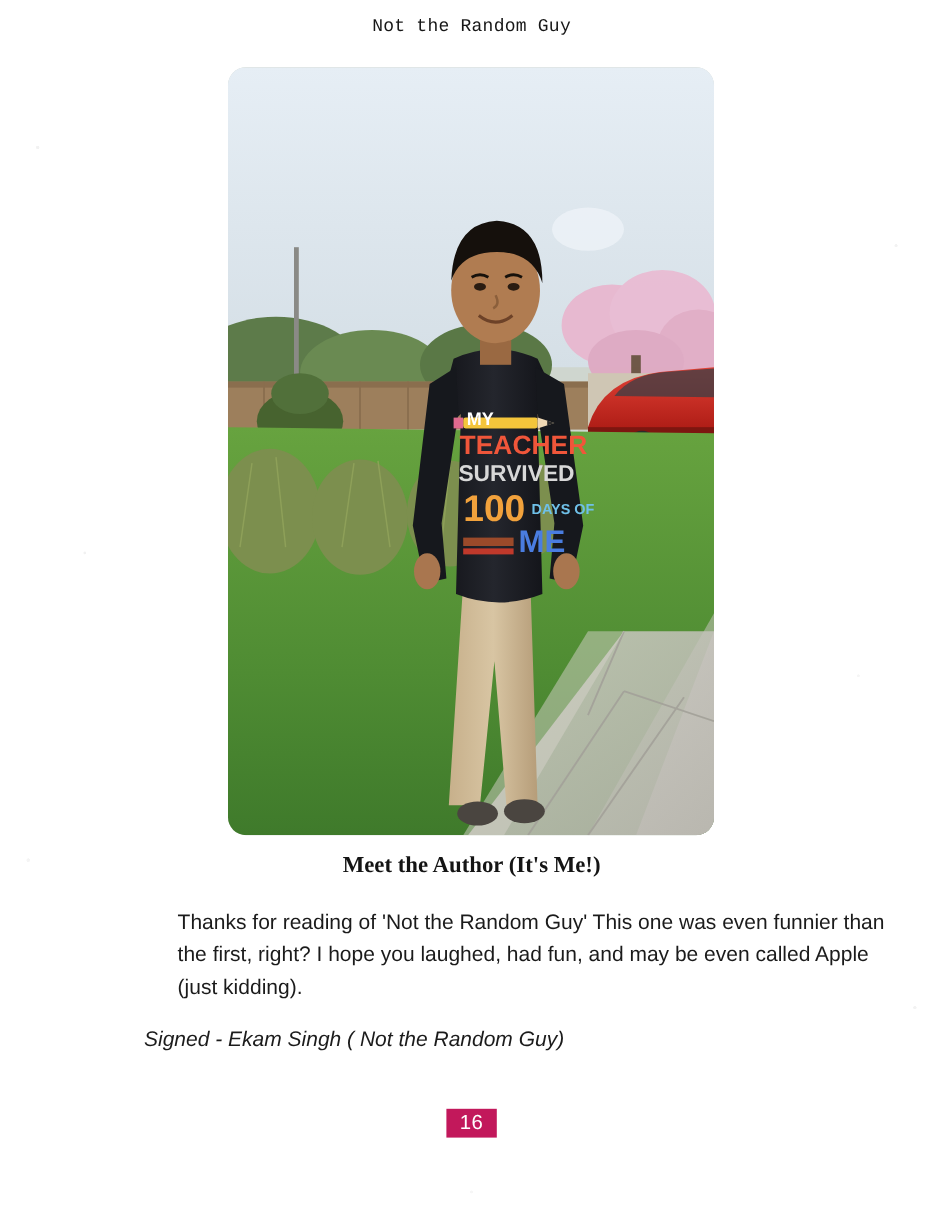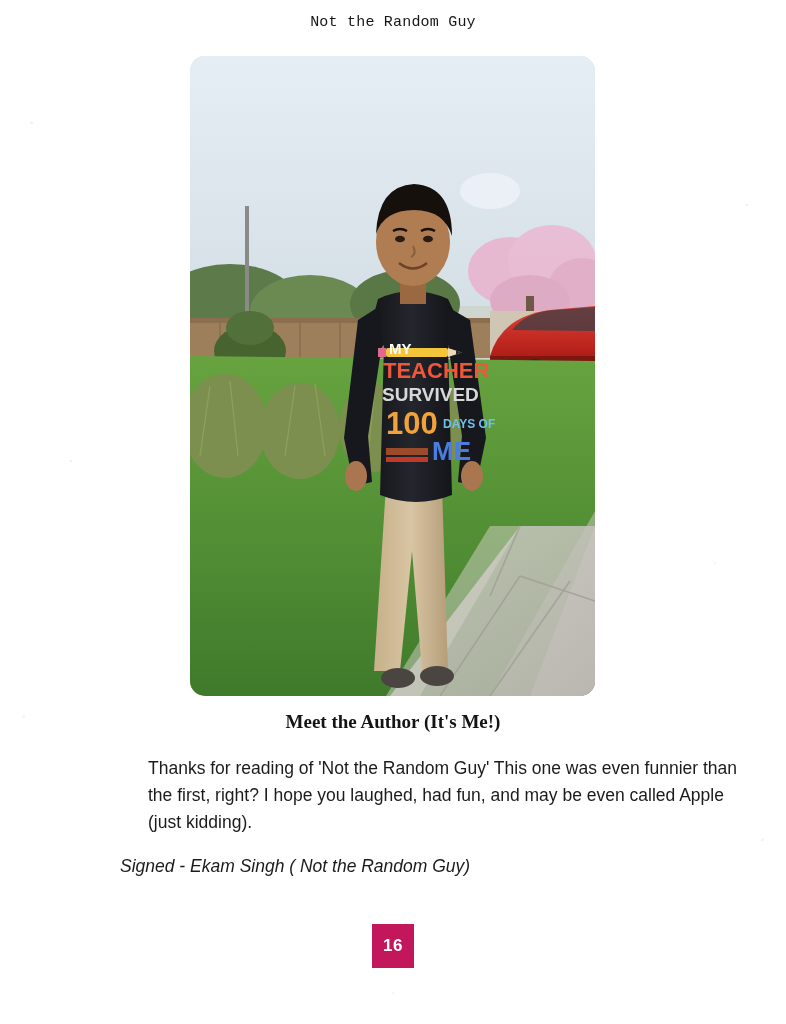--- a/index.html
+++ b/index.html
@@ -89,25 +89,25 @@
     font-style: italic;
   }
 
   
   .page-badge {
     position: absolute;
     left: 50%;
     transform: translateX(-50%);
     top: 924px;
     width: 42px;
-    height: 44px;
+    height: 24px;
     background: #c2185b;
     color: #ffffff;
     font-size: 17px;
-    font-weight: bold;
+    font-weight: normal;
     display: flex;
     align-items: center;
     justify-content: center;
     letter-spacing: .5px;
   }
 </style>
 </head>
 <body>
 
 <div class="page"></div>

